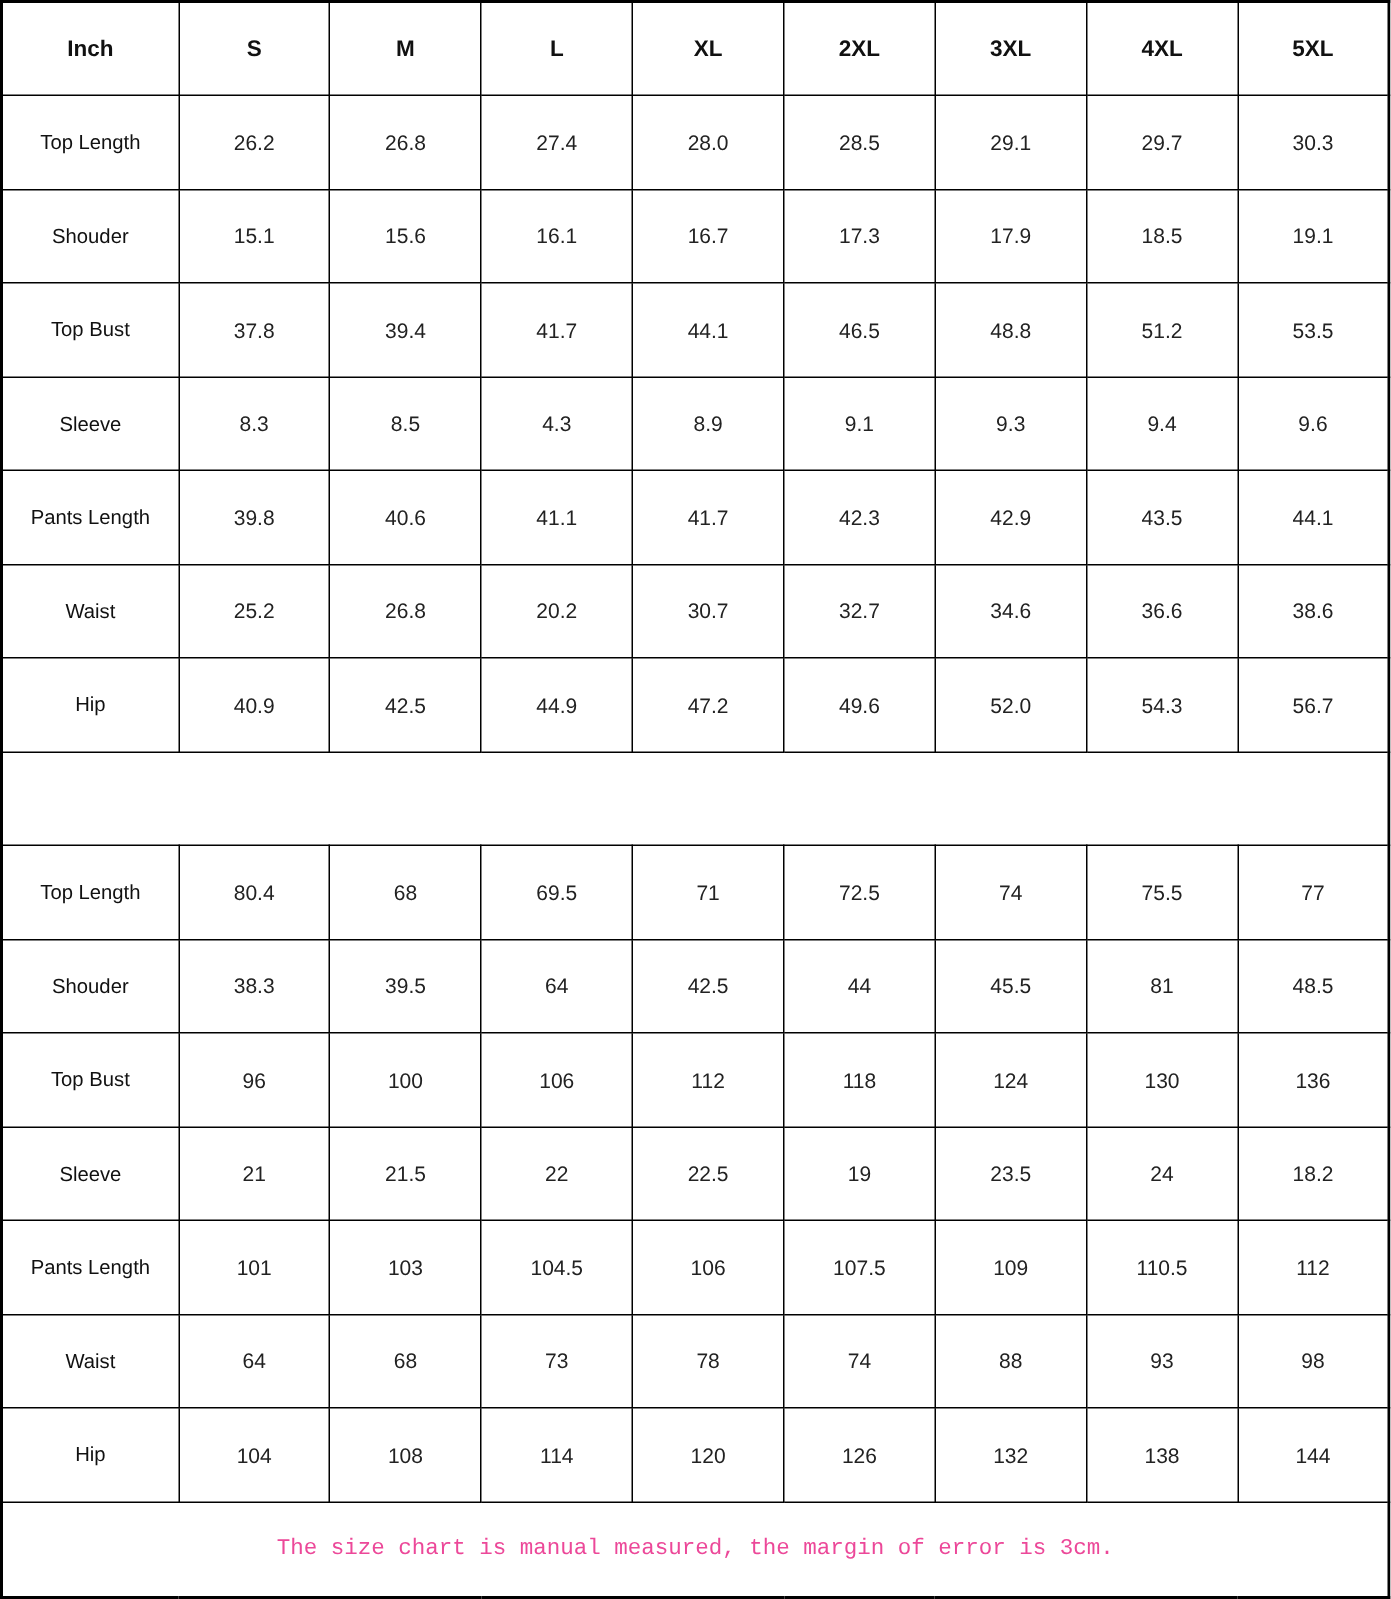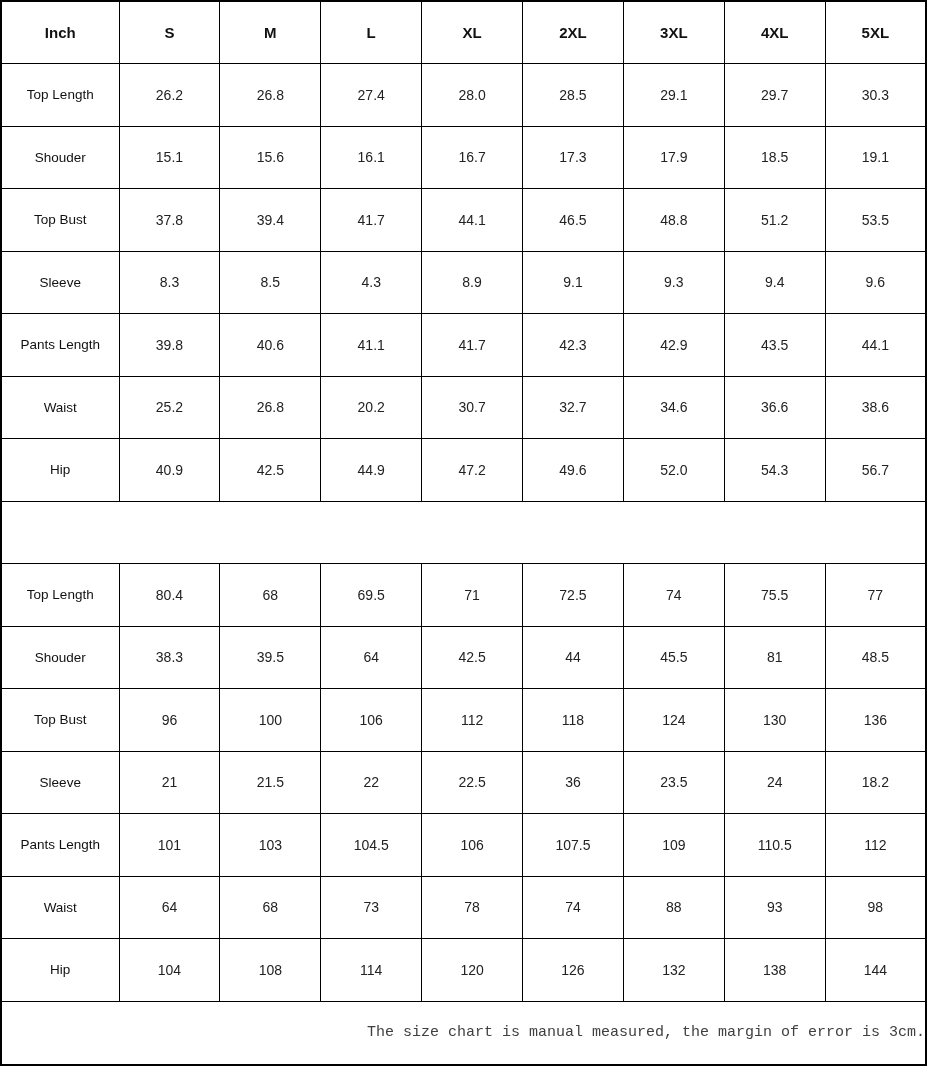--- a/index.html
+++ b/index.html
@@ -51,22 +51,21 @@
     font-family: "Liberation Sans", "DejaVu Sans", sans-serif;
     font-weight: normal;
     font-size: 14px;
     color: #222222;
   }
   tr.spacer-row { height: 56px; }
   tr.footer-row { height: 57px; }
   tr.footer-row td {
     font-family: "Liberation Mono", "DejaVu Sans Mono", monospace;
     font-size: 15px;
-    color: #404040;
-    text-align: right;
+    color: #ec4899;
   }
   col.label-col { width: 118px; }
 </style>
 </head>
 <body>
 
 <div class="sheet">
 <table class="size-guide">
   <colgroup>
     <col class="label-col">
@@ -218,21 +217,21 @@
     <td>130</td>
     <td>136</td>
   </tr>
 
   <tr class="data-row">
     <th>Sleeve</th>
     <td>21</td>
     <td>21.5</td>
     <td>22</td>
     <td>22.5</td>
-    <td>36</td>
+    <td>19</td>
     <td>23.5</td>
     <td>24</td>
     <td>18.2</td>
   </tr>
 
   <tr class="data-row">
     <th>Pants Length</th>
     <td>101</td>
     <td>103</td>
     <td>104.5</td>

